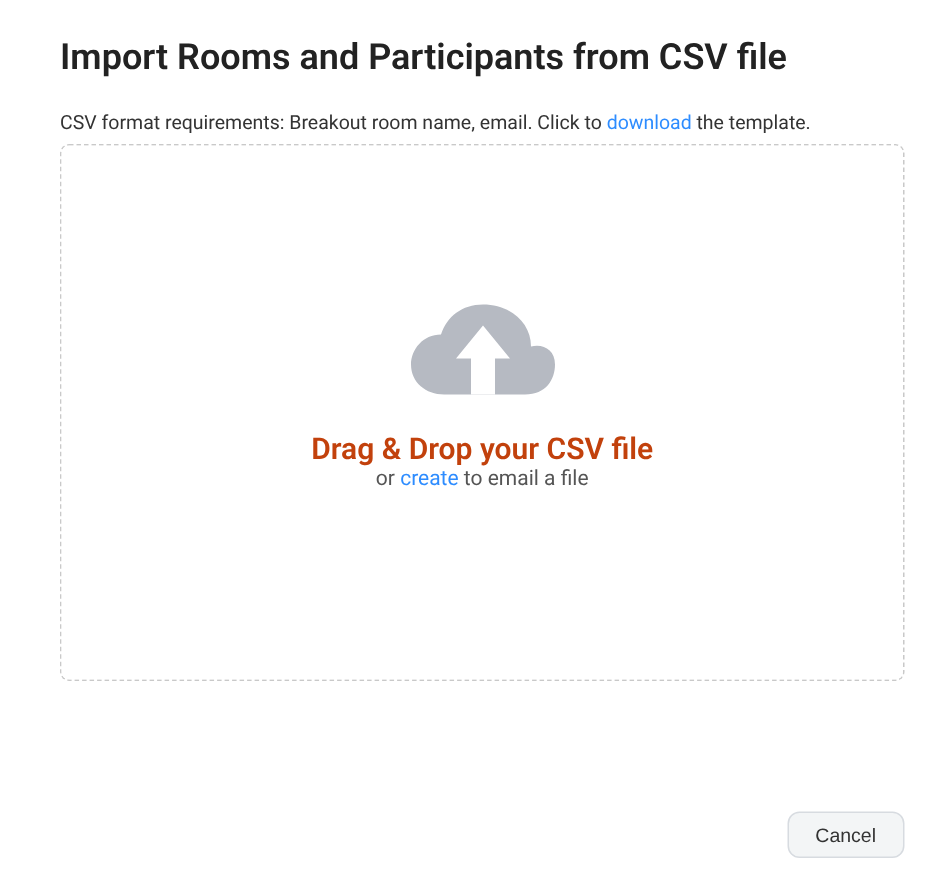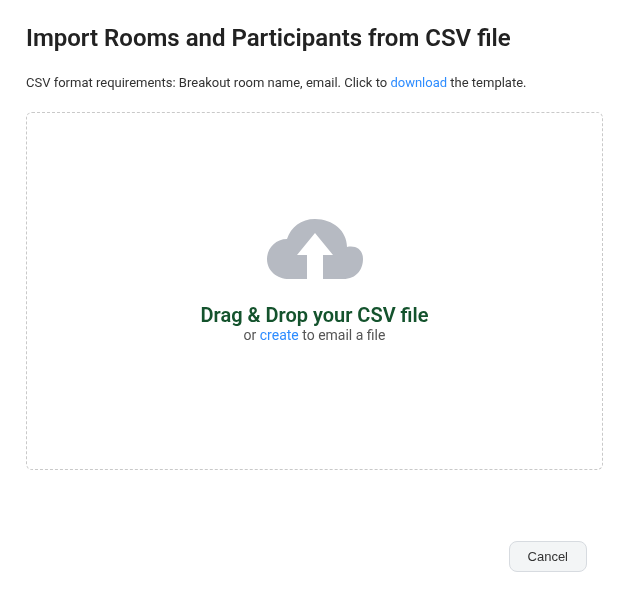--- a/index.html
+++ b/index.html
@@ -1,50 +1,50 @@
 <!DOCTYPE html>
 <html><head>
 <meta charset="utf-8">
 <style>
   * { box-sizing: border-box; margin: 0; padding: 0; }
   html, body { width: 629px; height: 590px; font-family: -apple-system, BlinkMacSystemFont, "Segoe UI", Roboto, Helvetica, Arial, sans-serif; background: #fff; color: #222; }
-  .container { padding: 24px 26px 18px 26px; width: 100%; height: 100%; position: relative; }
+  .container { padding: 24px 26px 18px 40px; width: 100%; height: 100%; position: relative; }
   .title { font-size: 24px; font-weight: 600; color: #222; margin-bottom: 22px; }
-  .desc { font-size: 13px; color: #333; margin-bottom: 20px; line-height: 1.4; }
+  .desc { font-size: 13px; color: #333; margin-bottom: 4px; line-height: 1.4; }
   .link { color: #2D8CFF; cursor: pointer; }
   .dropzone {
     border: 1px dashed #c9c9c9;
     border-radius: 6px;
     width: 100%;
     height: 358px;
     display: flex;
     flex-direction: column;
     align-items: center;
     justify-content: center;
     background: #fff;
   }
   .dropzone .cloud-wrap { margin-top: -30px; margin-bottom: 18px; }
   .dropzone .dd-title {
     font-size: 20px;
     font-weight: 600;
-    color: #14532d;
+    color: #c2410c;
     margin-bottom: 0;
   }
   .dropzone .browse-line {
     font-size: 14px;
     color: #555;
   }
   .tips {
     font-size: 12px;
     color: #666;
     margin-top: 10px;
   }
   .footer {
     position: absolute;
-    right: 42px;
+    right: 26px;
     bottom: 18px;
   }
   .btn-cancel {
     border: 1px solid #d7dbe0;
     background: #f3f5f6;
     color: #333;
     font-size: 13px;
     padding: 7px 18px;
     border-radius: 8px;
     cursor: pointer;

